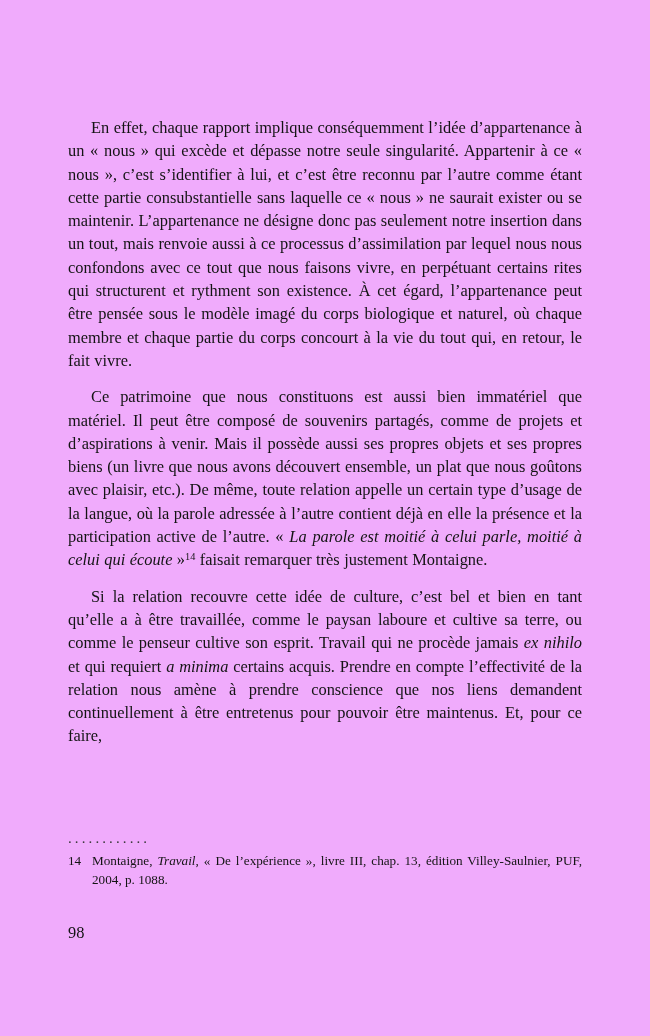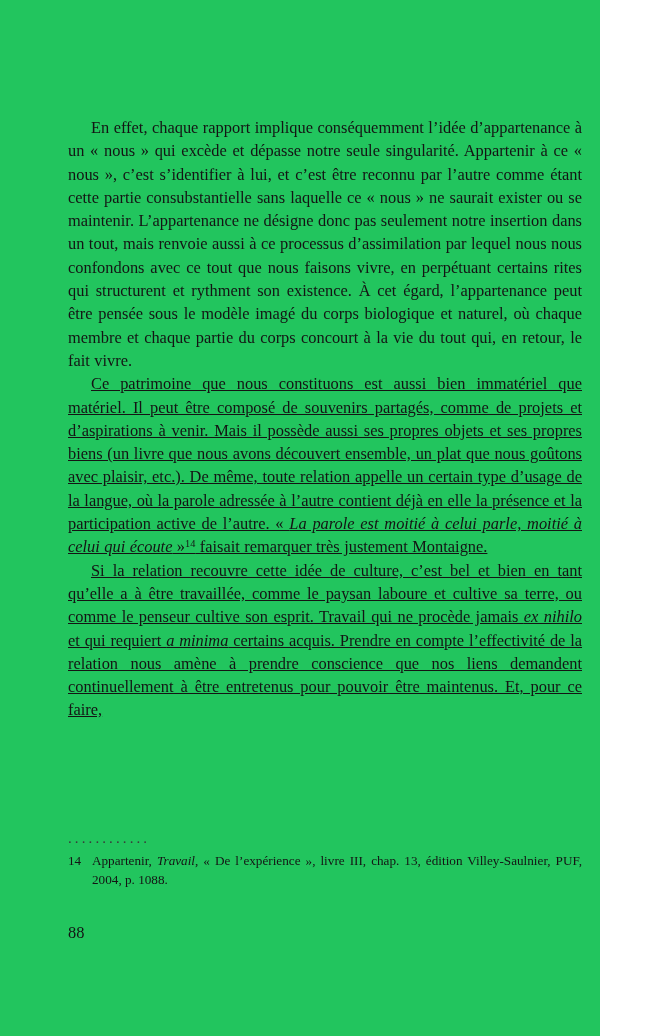--- a/index.html
+++ b/index.html
@@ -4,23 +4,23 @@
 <title>Page 98</title>
 <style>
   html, body {
     margin: 0;
     padding: 0;
     background: #ffffff;
   }
 
   .page {
     position: relative;
-    width: 600px;
+    width: 650px;
     height: 1036px;
-    background: #22c55e;
+    background: #f0abfc;
     overflow: hidden;
     font-family: "Liberation Serif", "DejaVu Serif", serif;
     color: #141414;
     -webkit-font-smoothing: antialiased;
   }
 
   
   .text-block {
     position: absolute;
     left: 68px;
@@ -31,21 +31,21 @@
   .para {
     margin: 0;
     font-size: 16.4px;
     line-height: 23.3px;
     text-align: justify;
     text-indent: 23px;
     hyphens: none;
     word-spacing: 0.02em;
   }
 
-  .para + .para { margin-top: 0; text-decoration: underline; }
+  .para + .para { margin-top: 13px; }
 
   .it { font-style: italic; }
 
   sup.fnref {
     font-size: 0.63em;
     vertical-align: 0.52em;
     line-height: 0;
     font-style: normal;
   }
 
@@ -106,19 +106,19 @@
   <div class="text-block">
     <p class="para"><span>En effet, chaque rapport implique conséquemment l’idée d’appartenance à un « nous » qui excède et dépasse notre seule singularité. Appartenir à ce « nous », c’est s’identifier à lui, et c’est être reconnu par l’autre comme étant cette partie consubstantielle sans laquelle ce « nous » ne saurait exister ou se maintenir. L’appartenance ne désigne donc pas seulement notre insertion dans un tout, mais renvoie aussi à ce processus d’assimilation par lequel nous nous confondons avec ce tout que nous faisons vivre, en perpétuant certains rites qui structurent et rythment son existence. À cet égard, l’appartenance peut être pensée sous le modèle imagé du corps biologique et naturel, où chaque membre et chaque partie du corps concourt à la vie du tout qui, en retour, le fait vivre.</span></p>
     <p class="para"><span>Ce patrimoine que nous constituons est aussi bien immatériel que matériel. Il peut être composé de souvenirs partagés, comme de projets et d’aspirations à venir. Mais il possède aussi ses propres objets et ses propres biens (un livre que nous avons découvert ensemble, un plat que nous goûtons avec plaisir, etc.). De même, toute relation appelle un certain type d’usage de la langue, où la parole adressée à l’autre contient déjà en elle la présence et la participation active de l’autre. « </span><em class="it">La parole est moitié à celui parle, moitié à celui qui écoute</em><span> »</span><sup class="fnref">14</sup><span> faisait remarquer très justement Montaigne.</span></p>
     <p class="para"><span>Si la relation recouvre cette idée de culture, c’est bel et bien en tant qu’elle a à être travaillée, comme le paysan laboure et cultive sa terre, ou comme le penseur cultive son esprit. Travail qui ne procède jamais </span><em class="it">ex nihilo</em><span> et qui requiert </span><em class="it">a minima</em><span> certains acquis. Prendre en compte l’effectivité de la relation nous amène à prendre conscience que nos liens demandent continuellement à être entretenus pour pouvoir être maintenus. Et, pour ce faire,</span></p>
   </div>
 
   <div class="footnote-zone">
     <div class="fn-rule">...............</div>
     <p class="footnote">
       <span class="fn-num">14</span>
-      <span class="fn-text"><span>Appartenir, </span><em class="it">Travail</em><span>, « De l’expérience », livre III, chap. 13, édition Villey-Saulnier, PUF, 2004, p. 1088.</span></span>
+      <span class="fn-text"><span>Montaigne, </span><em class="it">Travail</em><span>, « De l’expérience », livre III, chap. 13, édition Villey-Saulnier, PUF, 2004, p. 1088.</span></span>
     </p>
   </div>
 
-  <div class="folio">88</div>
+  <div class="folio">98</div>
 
 </div>
 
 </body></html>

